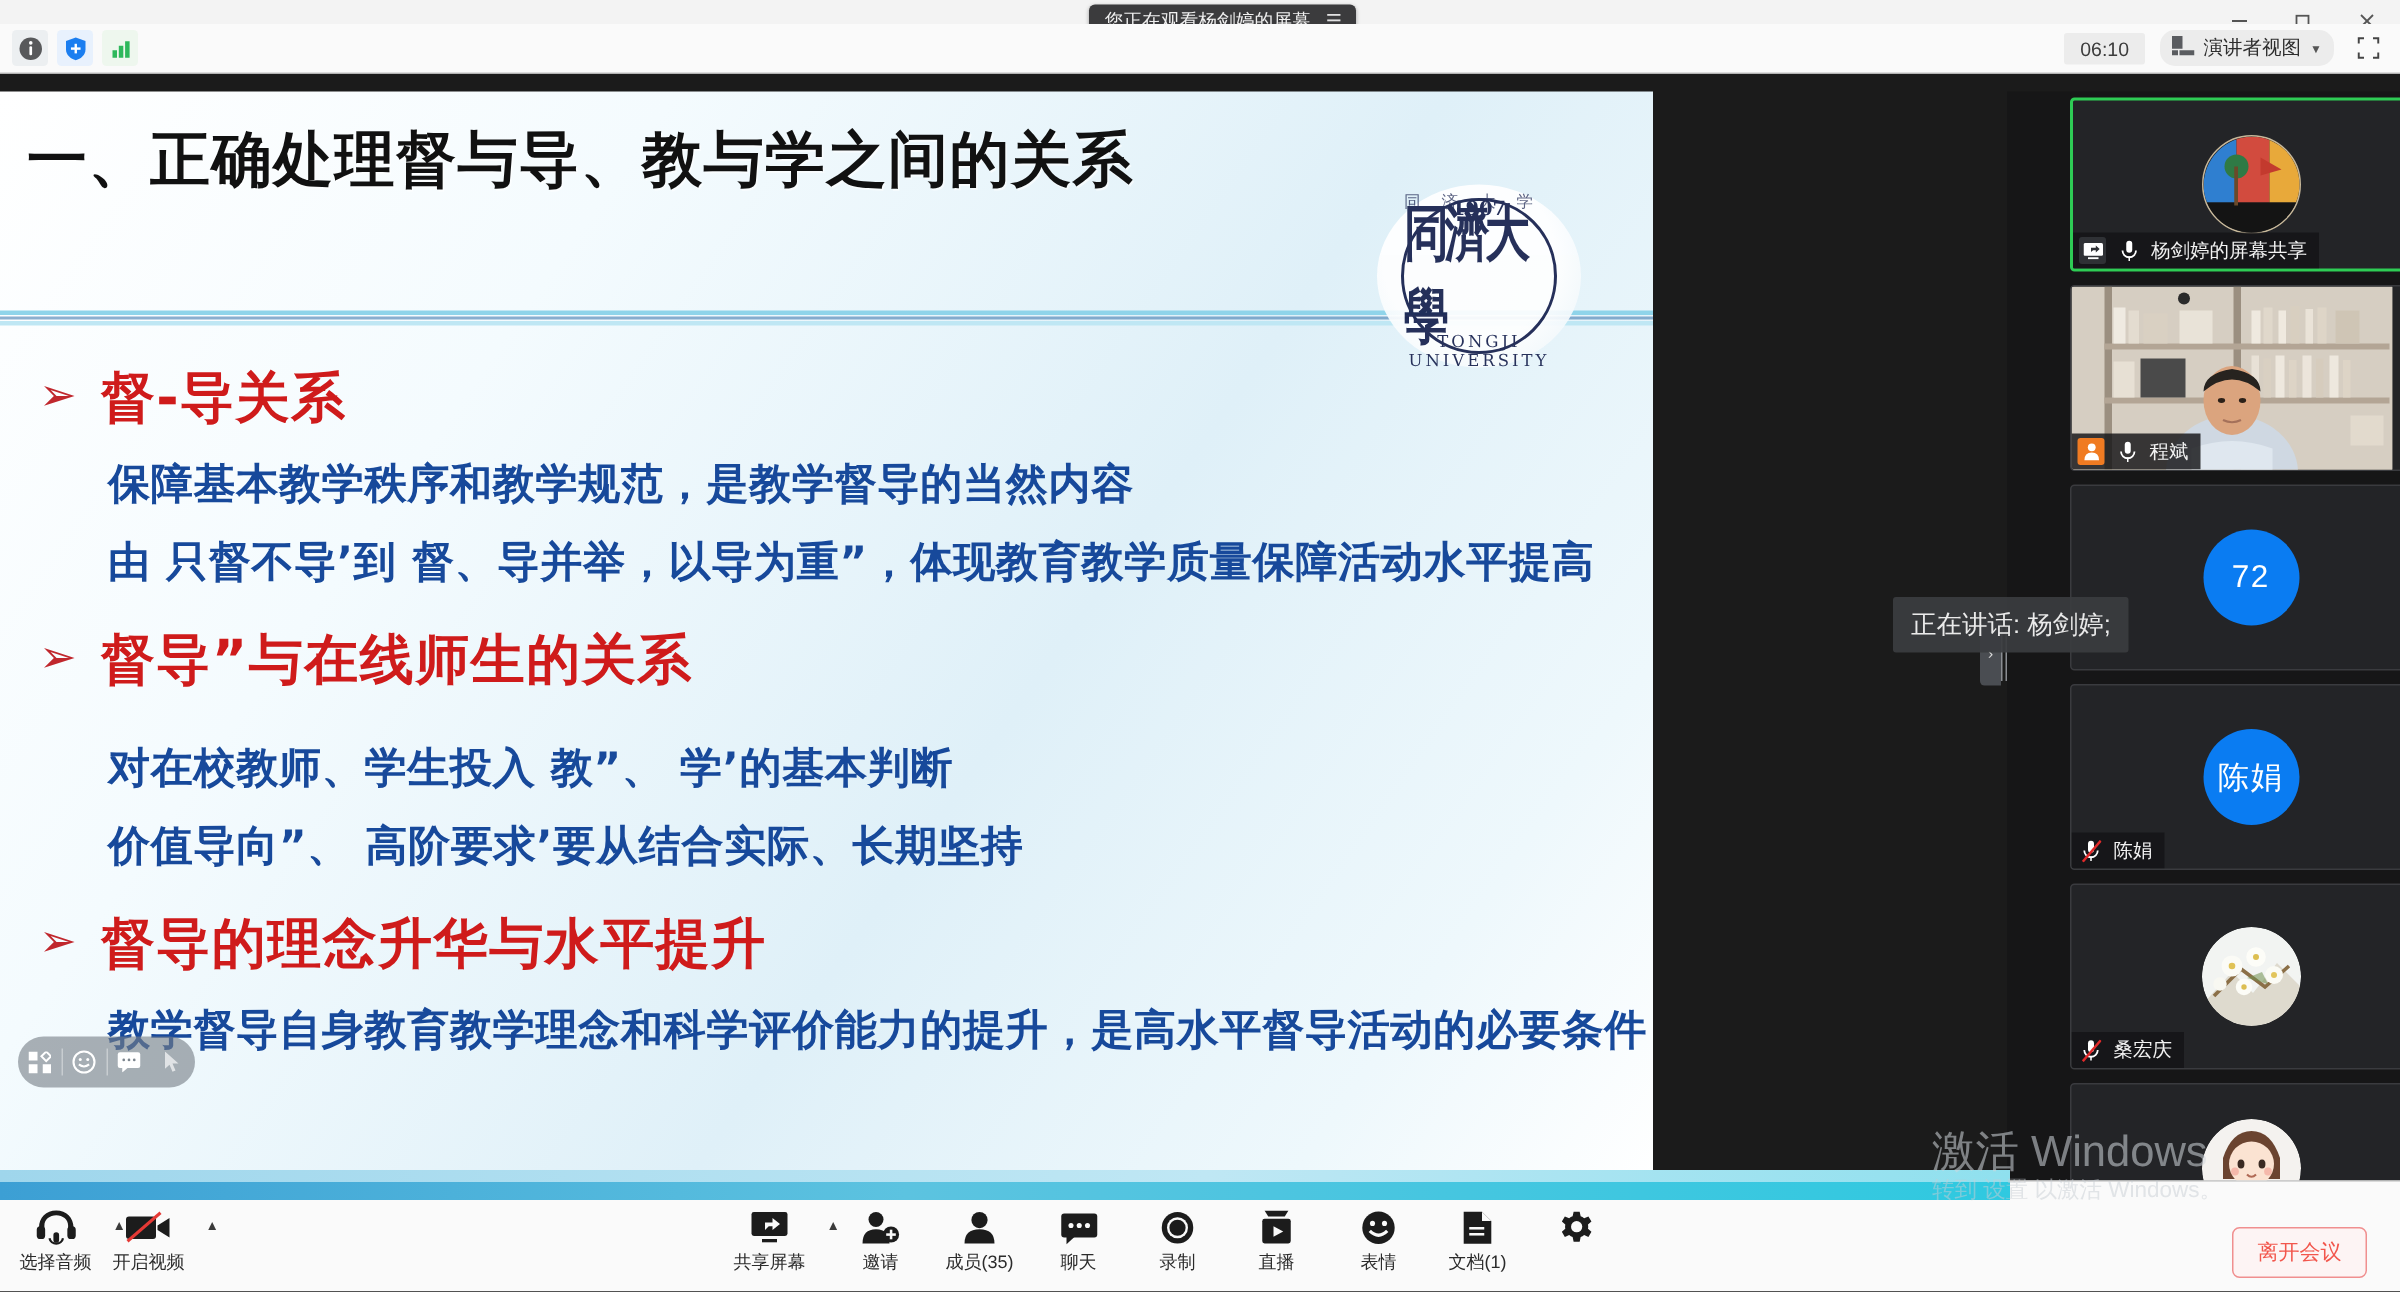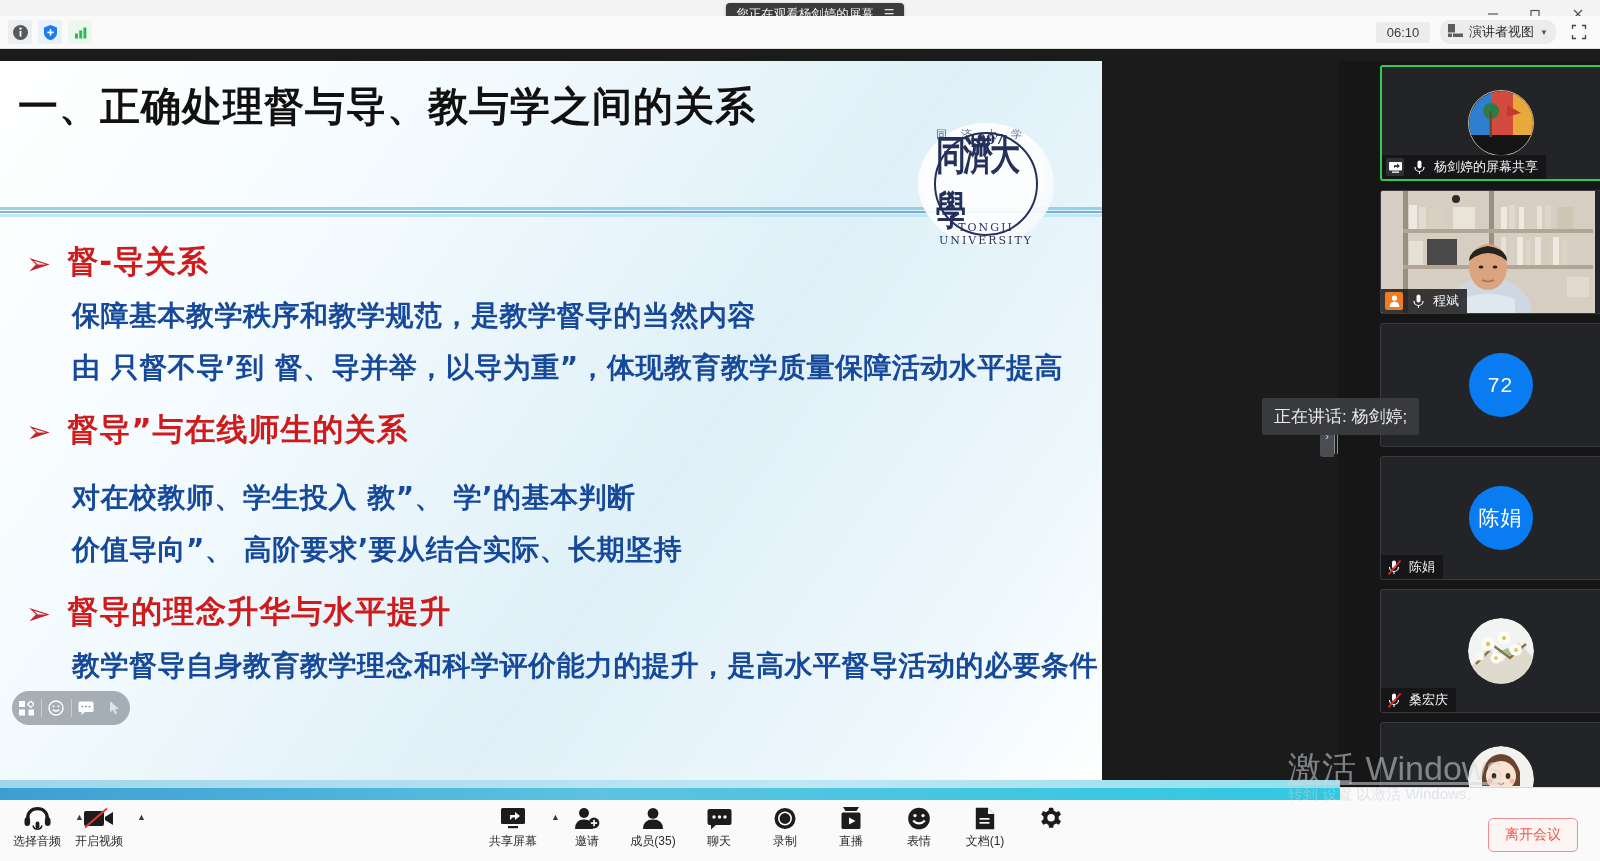--- a/index.html
+++ b/index.html
@@ -119,21 +119,21 @@
   }
 
   
   .slide-body { position: absolute; left: 0; top: 180px; width: 1338px; }
   .bullet-row { display: flex; align-items: flex-start; gap: 16px; padding-left: 26px; }
   .arrow {
     color: #c0272d; font-size: 30px; line-height: 1; margin-top: 8px; flex: none;
     font-family: "DejaVu Sans", sans-serif;
   }
   .head-red {
-    color: #cf1b1b; font-size: 31px; font-weight: 700; letter-spacing: 1px;
+    color: #cf1b1b; font-size: 36px; font-weight: 700; letter-spacing: 1px;
     white-space: nowrap;
     font-family: "DejaVu Sans", "Liberation Sans", sans-serif;
   }
   .line-blue {
     color: #17499b; font-size: 28px; font-weight: 700; letter-spacing: .5px;
     white-space: nowrap; padding-left: 72px;
     font-family: "DejaVu Sans", "Liberation Sans", sans-serif;
   }
   .gap-s { height: 14px; }
   .gap-m { height: 22px; }
@@ -232,21 +232,21 @@
     position: absolute; right: 22px; top: 18px;
     border: 1px solid #f08f8f; color: #f2564c; background: #fdf4f4;
     font-size: 14px; padding: 7px 16px; border-radius: 5px; white-space: nowrap;
   }
 
   
   .watermark {
     position: absolute; left: 1288px; top: 752px; z-index: 30;
     color: rgba(210,215,220,.55); pointer-events: none;
   }
-  .watermark .w1 { font-size: 34px; line-height: 32px; white-space: nowrap; text-decoration: underline; }
+  .watermark .w1 { font-size: 29px; line-height: 32px; white-space: nowrap; }
   .watermark .w2 { font-size: 15px; line-height: 20px; white-space: nowrap; color: rgba(200,205,212,.5); }
 </style>
 </head>
 <body>
 
 <div id="app">
 
   <div class="titlebar">
     <div class="sharing-pill">
       <span>您正在观看杨剑婷的屏幕</span>

